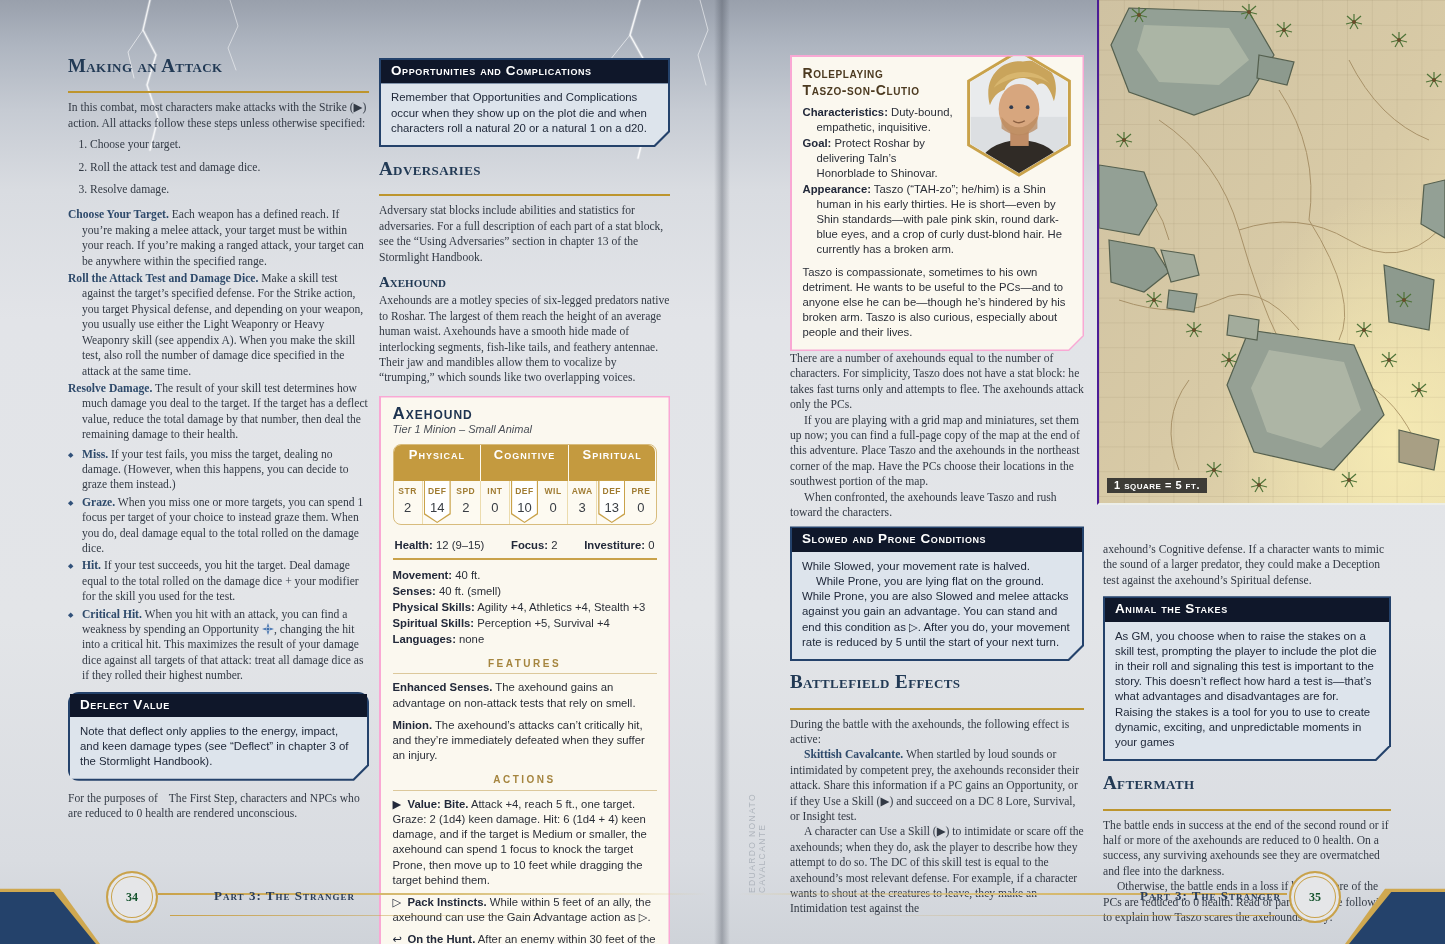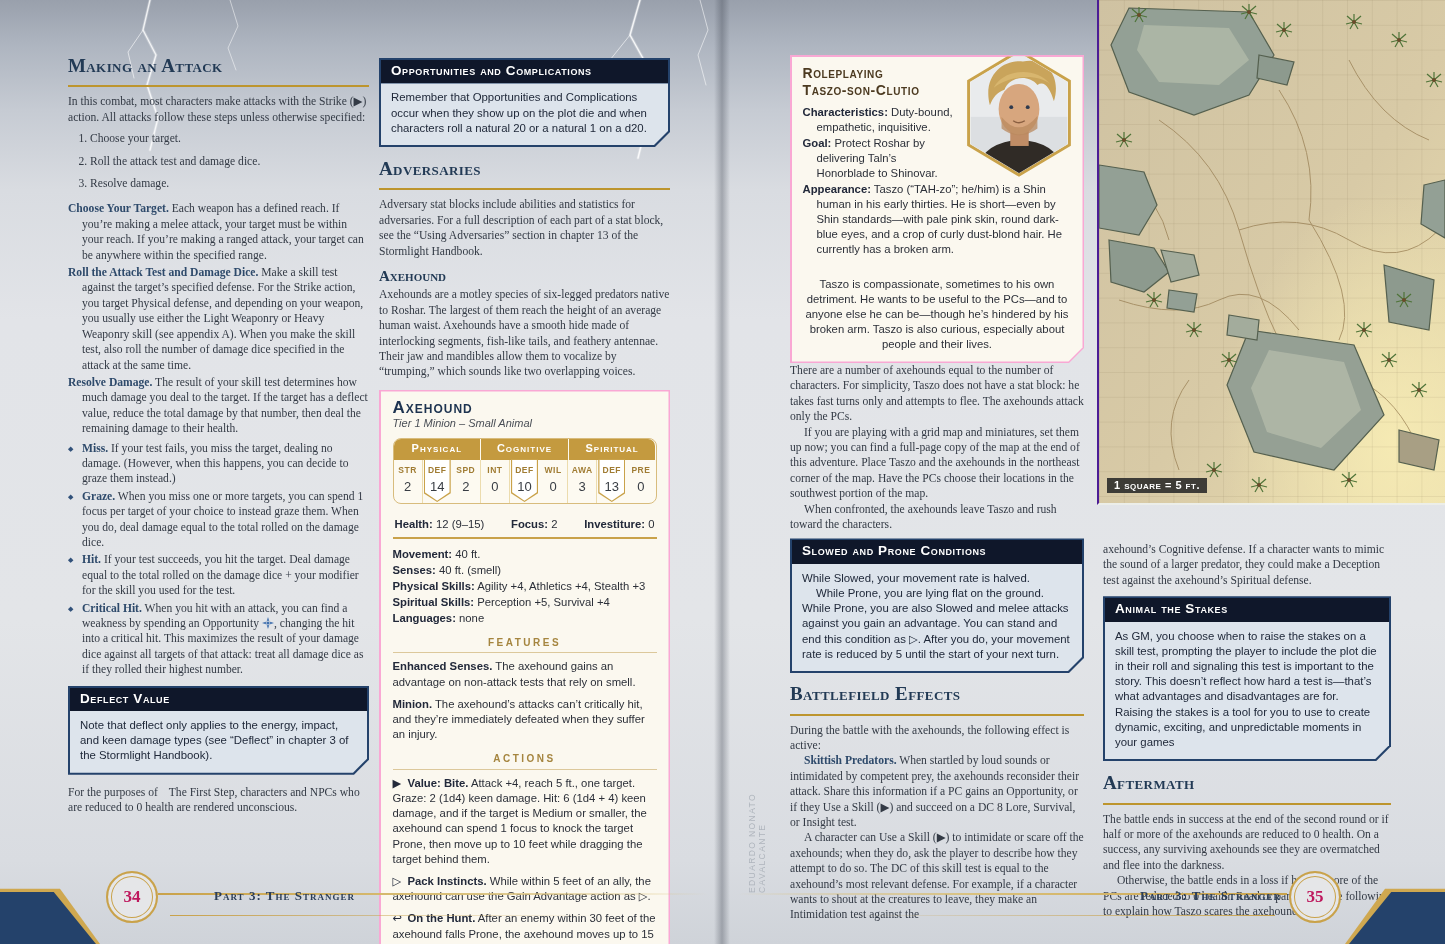--- a/index.html
+++ b/index.html
@@ -11,21 +11,21 @@
   
   .col{position:absolute;}
   .body-text{font-size:11.6px;line-height:15.4px;}
   p{margin:0 0 6px 0;}
   .hang{padding-left:14px;text-indent:-14px;margin-bottom:2px;}
   .indent{text-indent:14px;}
   .lead{font-weight:bold;color:#2e4a6b;}
   .ital{margin-left:8px;}
   h2.sect{
     font-size:19px;font-weight:bold;font-variant:small-caps;letter-spacing:.4px;
-    color:#223a55;margin:0 0 7px 0;padding-bottom:12px;border-bottom:2px solid #bd952e;
+    color:#223a55;margin:0 0 7px 0;padding-bottom:18px;border-bottom:2px solid #bd952e;
   }
   h3.sub{font-size:15px;font-weight:bold;font-variant:small-caps;color:#223a55;margin:10px 0 3px 0;}
   ol.steps{margin:2px 0 10px 0;padding-left:22px;}
   ol.steps li{margin-bottom:7px;}
   ul.bullets{margin:4px 0 8px 0;padding:0;list-style:none;}
   ul.bullets li{position:relative;padding-left:14px;margin-bottom:2px;}
   ul.bullets li::before{content:"◆";position:absolute;left:0;top:1px;font-size:7px;color:#31517a;}
   
   .callout{position:relative;background:#24426b;padding:2px;
     clip-path:polygon(0 0,100% 0,100% calc(100% - 15px),calc(100% - 15px) 100%,0 100%);}
@@ -43,21 +43,21 @@
     letter-spacing:.6px;font-size:14px;color:#4c3a20;line-height:17px;margin-bottom:6px;}
   .rp-text{font-family:"Liberation Sans",sans-serif;font-size:11.3px;line-height:15px;color:#2b2f38;}
   .rp-text .rlabel{font-weight:bold;color:#22293a;}
   .rp-entry{padding-left:14px;text-indent:-14px;margin-bottom:1px;}
   .sb-title{font-family:"Liberation Sans",sans-serif;font-weight:bold;font-variant:small-caps;
     letter-spacing:1px;font-size:17px;color:#1d3350;}
   .sb-type{font-style:italic;font-family:"Liberation Sans",sans-serif;font-size:11px;color:#4a4f57;margin:0 0 7px 0;}
   .attr-table{position:relative;border:1px solid #d8bc7d;border-radius:8px;background:#fdfaf1;margin-bottom:12px;}
   .attr-band{display:grid;grid-template-columns:1fr 1fr 1fr;gap:1px;}
   .attr-band .grp{background:#c49a3f;color:#fff;font-family:"Liberation Sans",sans-serif;
-    font-weight:bold;font-variant:small-caps;letter-spacing:1px;font-size:11px;text-align:center;padding:2px 0 3px 0;}
+    font-weight:bold;font-variant:small-caps;letter-spacing:1px;font-size:13px;text-align:center;padding:2px 0 18px 0;}
   .attr-band .grp:first-child{border-top-left-radius:7px;}
   .attr-band .grp:last-child{border-top-right-radius:7px;}
   .attr-cells{display:grid;grid-template-columns:repeat(9,1fr);}
   .acell{text-align:center;padding:3px 0 4px 0;border-right:1px solid #ecdcae;}
   .acell:last-child{border-right:none;}
   .alab{font-family:"Liberation Sans",sans-serif;font-weight:bold;font-size:8.5px;color:#a07c33;letter-spacing:.5px;}
   .aval{font-family:"Liberation Sans",sans-serif;font-size:13px;color:#383d44;margin-top:1px;}
   .acell.def{padding:0;border-right:none;position:relative;top:-1px;}
   .pen-o{background:#c9a24a;clip-path:polygon(0 0,100% 0,100% 80%,50% 100%,0 80%);padding:1.2px;margin:0 1px;height:41px;}
   .pen-i{background:#ffffff;clip-path:polygon(0 0,100% 0,100% 79%,50% 100%,0 79%);height:100%;
@@ -79,21 +79,21 @@
   
   .mapfig{position:absolute;left:1097px;top:0;width:348px;height:505px;border-left:2px solid #4c1d95;border-bottom:2px solid #eceee9;box-sizing:border-box;}
   .map-caption{position:absolute;left:8px;bottom:10px;background:rgba(40,40,40,.88);color:#fff;
     font-family:"Liberation Sans",sans-serif;font-weight:bold;font-variant:small-caps;font-size:11px;
     letter-spacing:.5px;padding:1px 7px 2px 7px;}
   
   .gold-rule{position:absolute;height:2px;}
   .pagenum-circle{position:absolute;width:48px;height:48px;border-radius:50%;
     border:2px solid #c9a24a;background:#e5e6e8;box-shadow:inset 0 0 0 3px #e5e6e8,inset 0 0 0 4px #c9a24a;
     display:flex;align-items:center;justify-content:center;
-    font-weight:bold;font-size:17px;color:#be185d;}
+    font-weight:bold;font-size:12px;color:#14532d;}
   .footer-label{position:absolute;font-weight:bold;font-variant:small-caps;letter-spacing:1px;
     font-size:13px;color:#2c3e57;}
   .corner{position:absolute;top:884px;width:100px;height:60px;}
   
   .artist{position:absolute;left:747px;top:723px;height:170px;
     writing-mode:vertical-rl;transform:rotate(180deg);
     font-family:"Liberation Sans",sans-serif;font-size:8.5px;letter-spacing:1.4px;
     color:#aeb4bc;text-transform:uppercase;}
   .gutter{position:absolute;left:714px;top:0;width:16px;height:944px;
     background:linear-gradient(90deg,rgba(70,76,88,0) 0%,rgba(70,76,88,.38) 50%,rgba(70,76,88,0) 100%);}
@@ -136,21 +136,21 @@
             <g fill="#3f6fae">
               <polygon points="6,0 7.4,4.6 6,3.6 4.6,4.6"></polygon>
               <polygon points="6,12 7.4,7.4 6,8.4 4.6,7.4"></polygon>
               <polygon points="0,6 4.6,4.6 3.6,6 4.6,7.4"></polygon>
               <polygon points="12,6 7.4,4.6 8.4,6 7.4,7.4"></polygon>
               <circle cx="6" cy="6" r="1.6"></circle>
             </g>
           </svg></span><span>, changing the hit into a critical hit. This maximizes the result of your damage dice against all targets of that attack: treat all damage dice as if they rolled their highest number.</span></li>
   </ul>
 
-  <div class="callout" style="margin:8px 0 10px 0;">
+  <div class="callout" style="margin:8px 0 10px 0;border-radius:11px;">
     <div class="chead">Deflect Value</div>
     <div class="cbody">Note that deflect only applies to the energy, impact, and keen damage types (see “Deflect” in chapter 3 of the Stormlight Handbook).</div>
   </div>
 
   <p><span>For the purposes of </span><span class="ital">The First Step</span><span>, characters and NPCs who are reduced to 0 health are rendered unconscious.</span></p>
 </div>
 
 <div class="col body-text" style="left:379px;top:58px;width:291px;">
   <div class="callout" style="margin-bottom:14px;">
     <div class="chead">Opportunities and Complications</div>
@@ -280,40 +280,40 @@
         </svg>
       </div>
       <div class="rp-title">
         <div>Roleplaying</div>
         <div>Taszo-son-Clutio</div>
       </div>
       <div class="rp-text">
         <div class="rp-entry"><span class="rlabel">Characteristics:</span><span> Duty-bound, empathetic, inquisitive.</span></div>
         <div class="rp-entry"><span class="rlabel">Goal:</span><span> Protect Roshar by delivering Taln’s Honorblade to Shinovar.</span></div>
         <div class="rp-entry"><span class="rlabel">Appearance:</span><span> Taszo (“TAH-zo”; he/him) is a Shin human in his early thirties. He is short—even by Shin standards—with pale pink skin, round dark-blue eyes, and a crop of curly dust-blond hair. He currently has a broken arm.</span></div>
-        <div style="margin-top:20px;text-align:center;">Taszo is compassionate, sometimes to his own detriment. He wants to be useful to the PCs—and to anyone else he can be—though he’s hindered by his broken arm. Taszo is also curious, especially about people and their lives.</div>
+        <div style="margin-top:8px;">Taszo is compassionate, sometimes to his own detriment. He wants to be useful to the PCs—and to anyone else he can be—though he’s hindered by his broken arm. Taszo is also curious, especially about people and their lives.</div>
       </div>
     </div>
   </div>
 
   <p style="margin-bottom:0;">There are a number of axehounds equal to the number of characters. For simplicity, Taszo does not have a stat block: he takes fast turns only and attempts to flee. The axehounds attack only the PCs.</p>
   <p class="indent" style="margin-bottom:0;">If you are playing with a grid map and miniatures, set them up now; you can find a full-page copy of the map at the end of this adventure. Place Taszo and the axehounds in the northeast corner of the map. Have the PCs choose their locations in the southwest portion of the map.</p>
   <p class="indent">When confronted, the axehounds leave Taszo and rush toward the characters.</p>
 
   <div class="callout" style="margin:6px 0 13px 0;">
     <div class="chead">Slowed and Prone Conditions</div>
     <div class="cbody">
       <div>While Slowed, your movement rate is halved.</div>
       <div class="indent">While Prone, you are lying flat on the ground. While Prone, you are also Slowed and melee attacks against you gain an advantage. You can stand and end this condition as ▷. After you do, your movement rate is reduced by 5 until the start of your next turn.</div>
     </div>
   </div>
 
   <h2 class="sect">Battlefield Effects</h2>
   <p style="margin-bottom:0;">During the battle with the axehounds, the following effect is active:</p>
-  <p class="indent" style="margin-bottom:0;"><span class="lead">Skittish Predators.</span><span> When startled by loud sounds or intimidated by competent prey, the axehounds reconsider their attack. Share this information if a PC gains an Opportunity, or if they Use a Skill (▶) and succeed on a DC 8 Lore, Survival, or Insight test.</span></p>
+  <p class="indent" style="margin-bottom:0;"><span class="lead">Skittish Cavalcante.</span><span> When startled by loud sounds or intimidated by competent prey, the axehounds reconsider their attack. Share this information if a PC gains an Opportunity, or if they Use a Skill (▶) and succeed on a DC 8 Lore, Survival, or Insight test.</span></p>
   <p class="indent">A character can Use a Skill (▶) to intimidate or scare off the axehounds; when they do, ask the player to describe how they attempt to do so. The DC of this skill test is equal to the axehound’s most relevant defense. For example, if a character wants to shout at the creatures to leave, they make an Intimidation test against the</p>
 </div>
 
 <div class="mapfig">
   <svg width="346" height="503" viewBox="0 0 346 503" style="display:block;">
     <defs>
       <linearGradient id="ground" x1="0" y1="0" x2="1" y2="1">
         <stop offset="0" stop-color="#cfc2a2"></stop>
           <stop offset="0.55" stop-color="#d8caa6"></stop>
           <stop offset="1" stop-color="#e9dcae"></stop>

